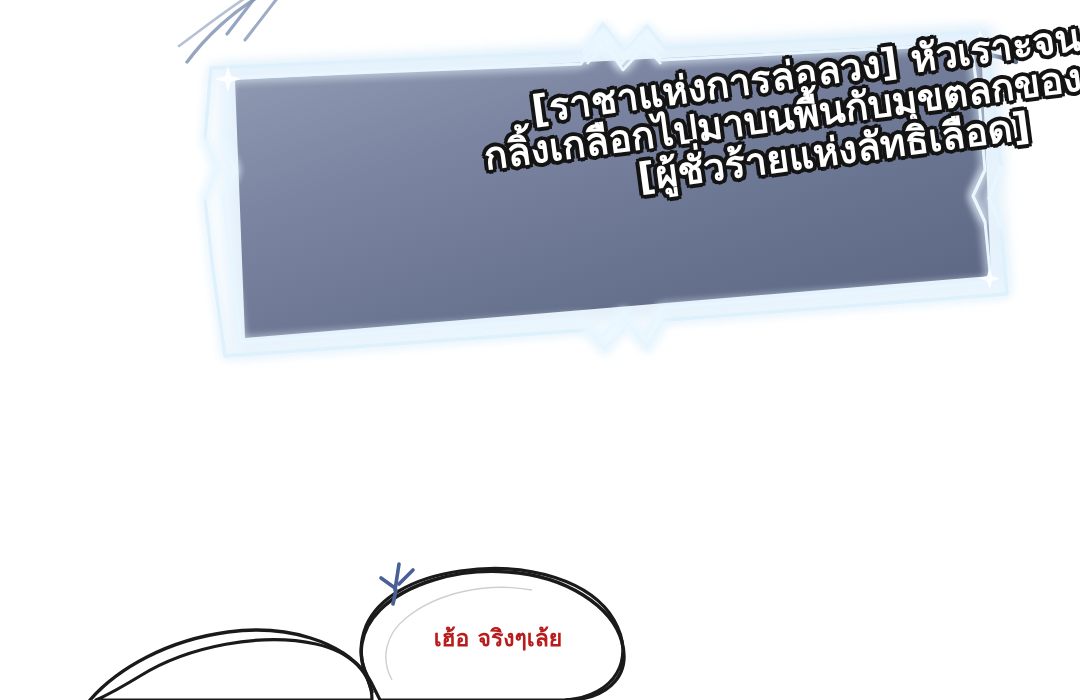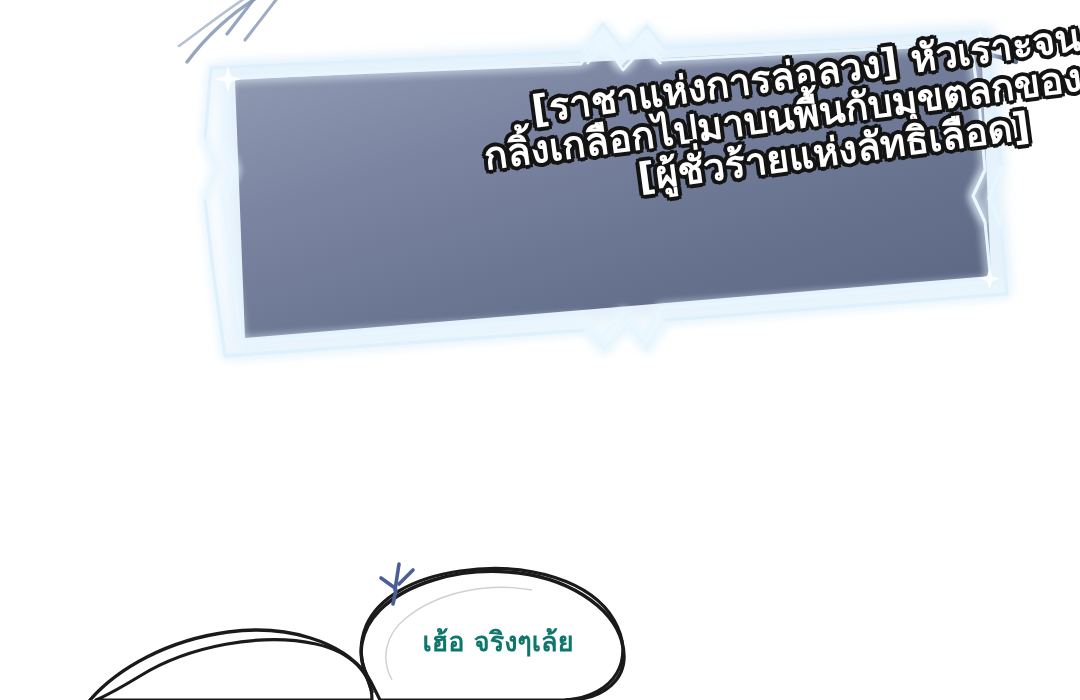--- a/index.html
+++ b/index.html
@@ -71,23 +71,23 @@
     top: 430px;
     width: 1080px;
     height: 270px;
   }
   #bubble-text {
     position: absolute;
     left: 383px;
     top: 620px;
     width: 230px;
     text-align: center;
-    font-size: 27px;
+    font-size: 23px;
     font-weight: 700;
-    color: #0f766e;
+    color: #b91c1c;
     white-space: nowrap;
   }
   #sigh-mark {
     position: absolute;
     left: 373px;
     top: 556px;
     width: 56px;
     height: 56px;
   }
 </style>

